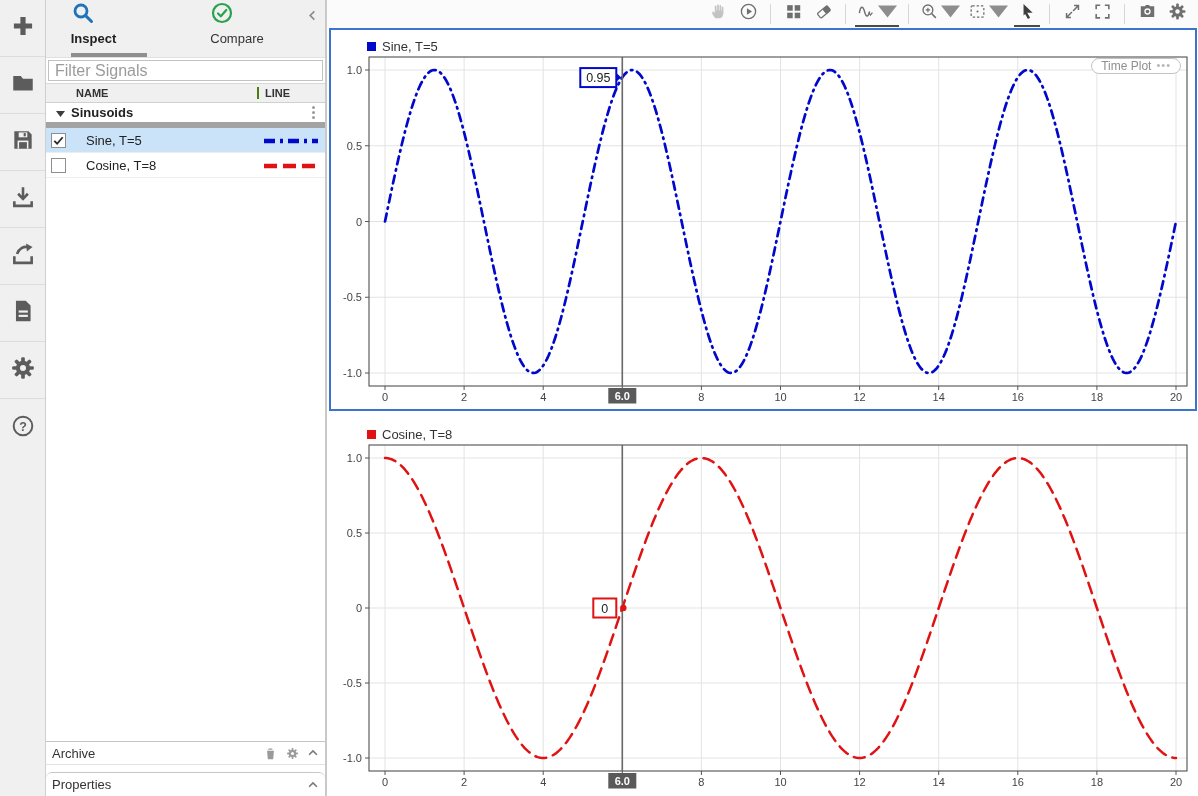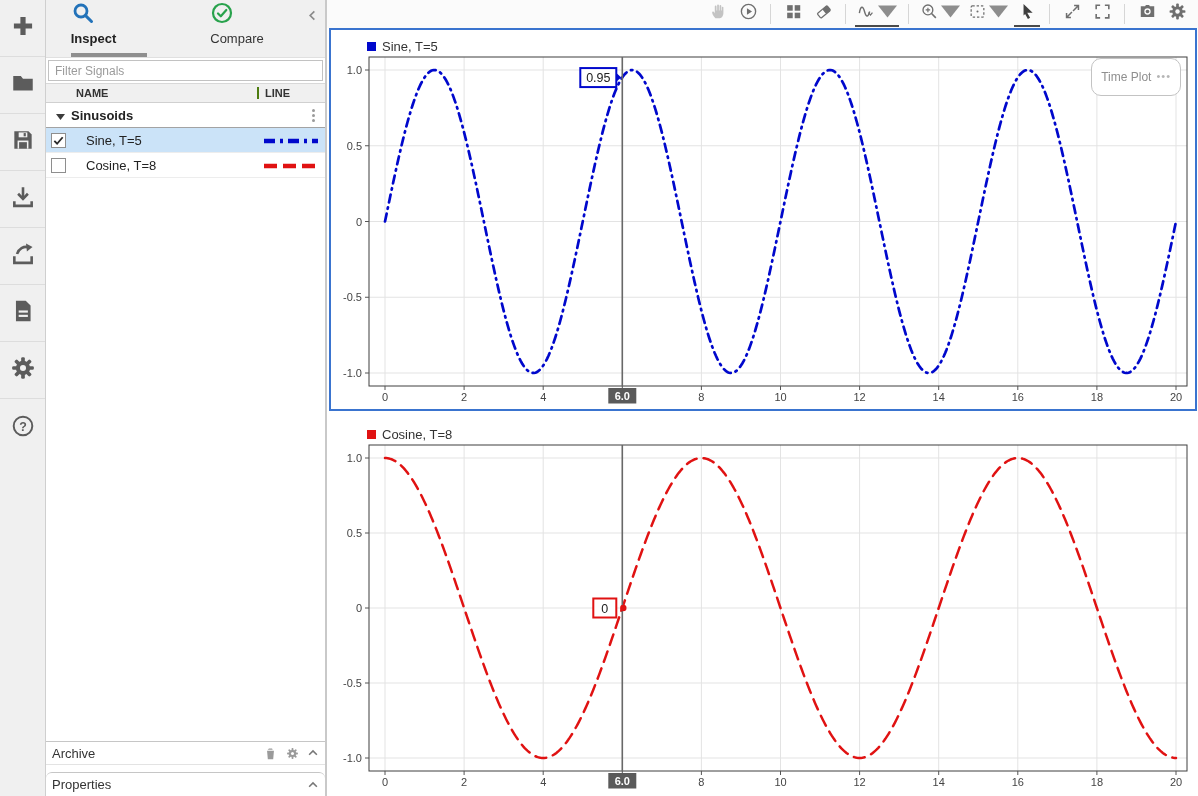--- a/index.html
+++ b/index.html
@@ -20,30 +20,30 @@
   .tabs { background:#f0f0f0; height:58px; display:flex; justify-content:space-around;
     align-items:flex-end; position:relative; border-bottom:1px solid #e0e0e0;}
   .tab { width:90px; display:flex; flex-direction:column; align-items:flex-start; gap:2px;
     padding-bottom:0; cursor:pointer; }
   .tab .tlabel { font-size:13px; color:#333; padding-bottom:5px; }
   .tab.active .tlabel { font-weight:bold; color:#222; }
   .tab .underline { height:4px; width:76px; background:transparent; }
   .tab.active .underline { background:#8f8f8f; }
   .collapse-btn { position:absolute; top:8px; right:6px; color:#8a8a8a; cursor:pointer; }
   .filter-row { padding:2px; background:#fff; }
-  .filter-row input { width:100%; height:21px; border:1px solid #c2c2c2; font-size:12px;
+  .filter-row input { width:100%; height:21px; border:1px solid #c2c2c2; font-size:16px;
     padding:0 6px; color:#444; font-family:"Liberation Sans",sans-serif; }
   .filter-row input::placeholder { color:#9b9b9b; }
   .sig-header { height:20px; background:#f0f0f0; border-top:1px solid #d8d8d8;
     border-bottom:1px solid #d0d0d0; display:flex; align-items:center;
     font-size:11px; font-weight:bold; color:#333;justify-content:space-between; }
   .sig-header .col-name { padding-left:30px; flex:1; }
   .sig-header .col-line { width:68px; border-left:2px solid #4d7c0f; padding-left:6px; }
   .group-row { height:25px; display:flex; align-items:center; font-size:13px;
-    font-weight:bold; color:#222; border-bottom:1px solid #a3a3a3; cursor:pointer; }
+    font-weight:bold; color:#222; border-bottom:6px solid #a3a3a3; cursor:pointer; }
   .group-row .tri { margin:0 6px 0 10px; }
   .group-row .kebab { margin-left:auto; margin-right:10px; display:flex;
     flex-direction:column; gap:2px; cursor:pointer;}
   .kebab i { width:3px; height:3px; border-radius:50%; background:#9a9a9a; display:block;}
   .sig-row { height:25px; display:flex; align-items:center; font-size:13px; color:#222;
     border-bottom:1px solid #ededed; cursor:pointer; background:#fff; }
   .sig-row.selected { background:#cbe3f8; }
   .cbx { width:15px; height:15px; border:1px solid #8e8e8e; background:#fff; margin-left:5px;
     display:flex; align-items:center; justify-content:center; cursor:pointer; }
   .cbx svg { display:none; }
@@ -72,21 +72,21 @@
 
   .plots { flex:1; display:flex; flex-direction:column; padding:0 1px 0 2px; gap:5px; }
   .plot { position:relative; background:#fff; border:2px solid transparent; }
   .plot.selected { border:2px solid #3a74cf; }
   .plot-0 { height:383px; }
   .plot-1 { flex:1; }
   .legend { position:absolute; top:9px; left:36px; display:flex; align-items:center;
     gap:6px; font-size:13px; color:#333; z-index:3; }
   .legend .swatch { width:9px; height:9px; }
   .badge-timeplot { position:absolute; top:28px; right:14px; border:1px solid #c3c3c3;
-    border-radius:10px; padding:11px 9px; font-size:12px; color:#8f8f8f; background:#fff;
+    border-radius:10px; padding:0 9px; font-size:12px; color:#8f8f8f; background:#fff;
     display:flex; align-items:flex-start; gap:5px; z-index:3; cursor:pointer;}
   .badge-timeplot .dots { color:#b5b5b5; font-size:11px; letter-spacing:1px; }
   .plot svg.canvas { position:absolute; inset:0; width:100%; height:100%; }
 </style>
 </head>
 <body>
 
 <div class="app">
 
   <div class="ltb">

